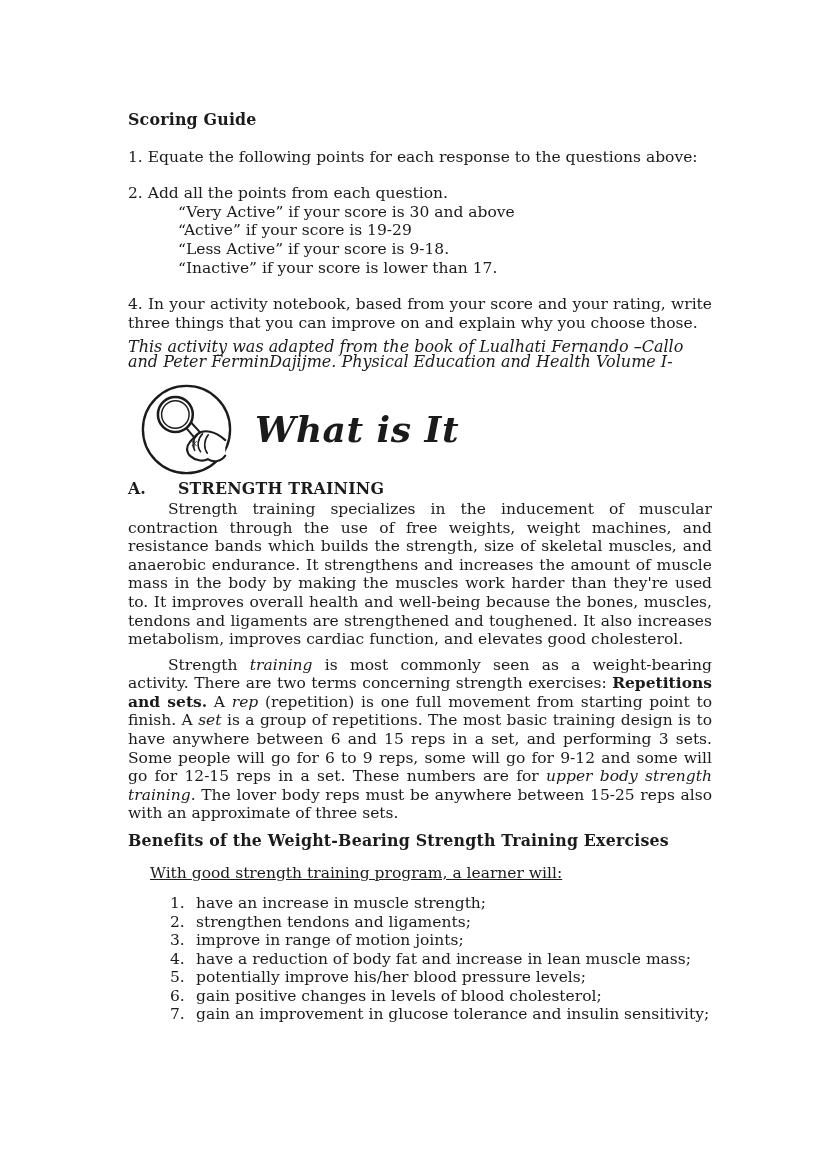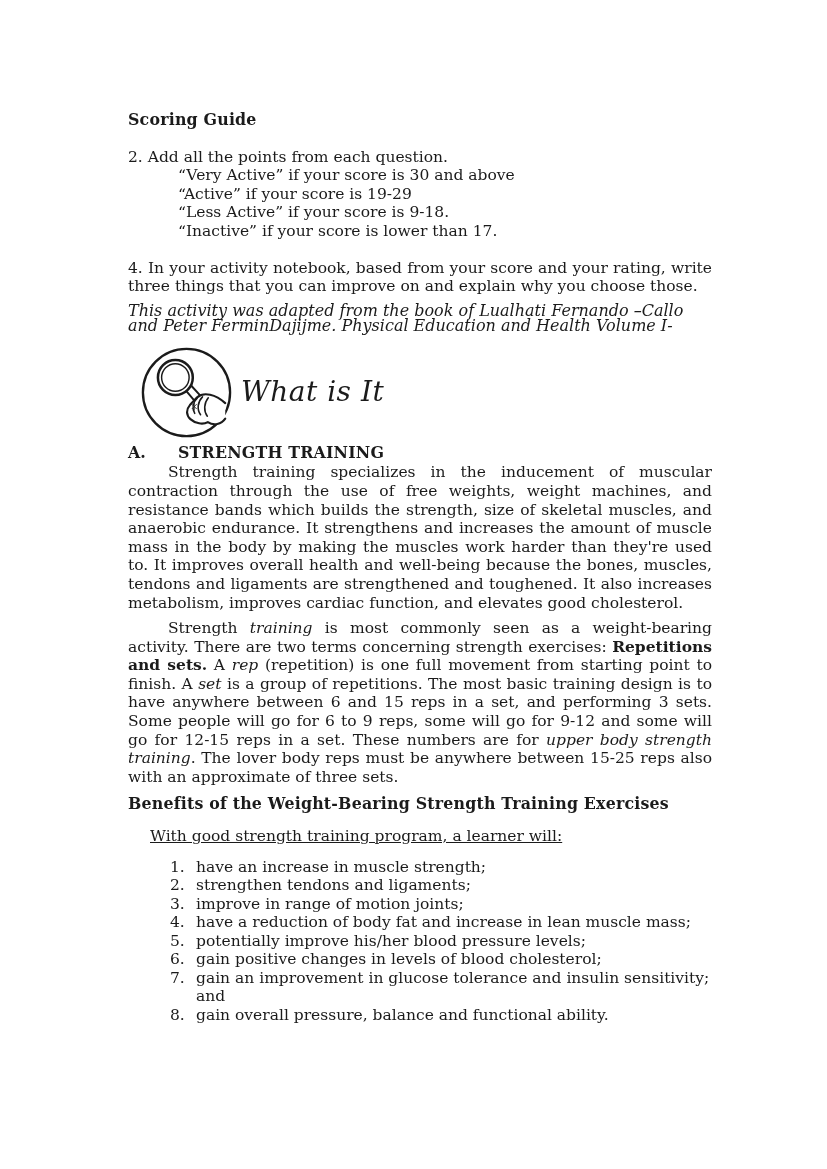--- a/index.html
+++ b/index.html
@@ -30,24 +30,24 @@
     margin-top: 7px;
   }
   .wii-row {
     display: flex;
     align-items: center;
     margin-top: 12px;
     margin-left: 12px;
     height: 96px;
   }
   .wii-title {
-    font-size: 28px;
-    font-weight: normal;
+    font-size: 36px;
+    font-weight: bold;
     font-style: italic;
-    margin-left: 8px;
+    margin-left: 22px;
     letter-spacing: 0.5px;
   }
   .sec-a-head { margin-top: 3px; }
   .sec-label { display: inline-block; width: 50px; font-weight: bold; font-size: 15.8px; }
   .para {
     text-align: justify;
     text-indent: 40px;
   }
   .para-first { margin-top: 1px; }
   .para + .para { margin-top: 7px; }
@@ -76,20 +76,21 @@
   }
   .icon-wrap { display: inline-block; width: 93px; height: 93px; }
 </style>
 </head>
 <body>
 
 <div class="page">
 
   <h3 class="h-bold">Scoring Guide</h3>
 
+  <p class="step">1. Equate the following points for each response to the questions above:</p>
 
   <p class="step">2. Add all the points from each question.</p>
 
   <div class="ratings">
     <p>“Very Active” if your score is 30 and above</p>
     <p>“Active” if your score is 19-29</p>
     <p>“Less Active” if your score is 9-18.</p>
     <p>“Inactive” if your score is lower than 17.</p>
   </div>
 

